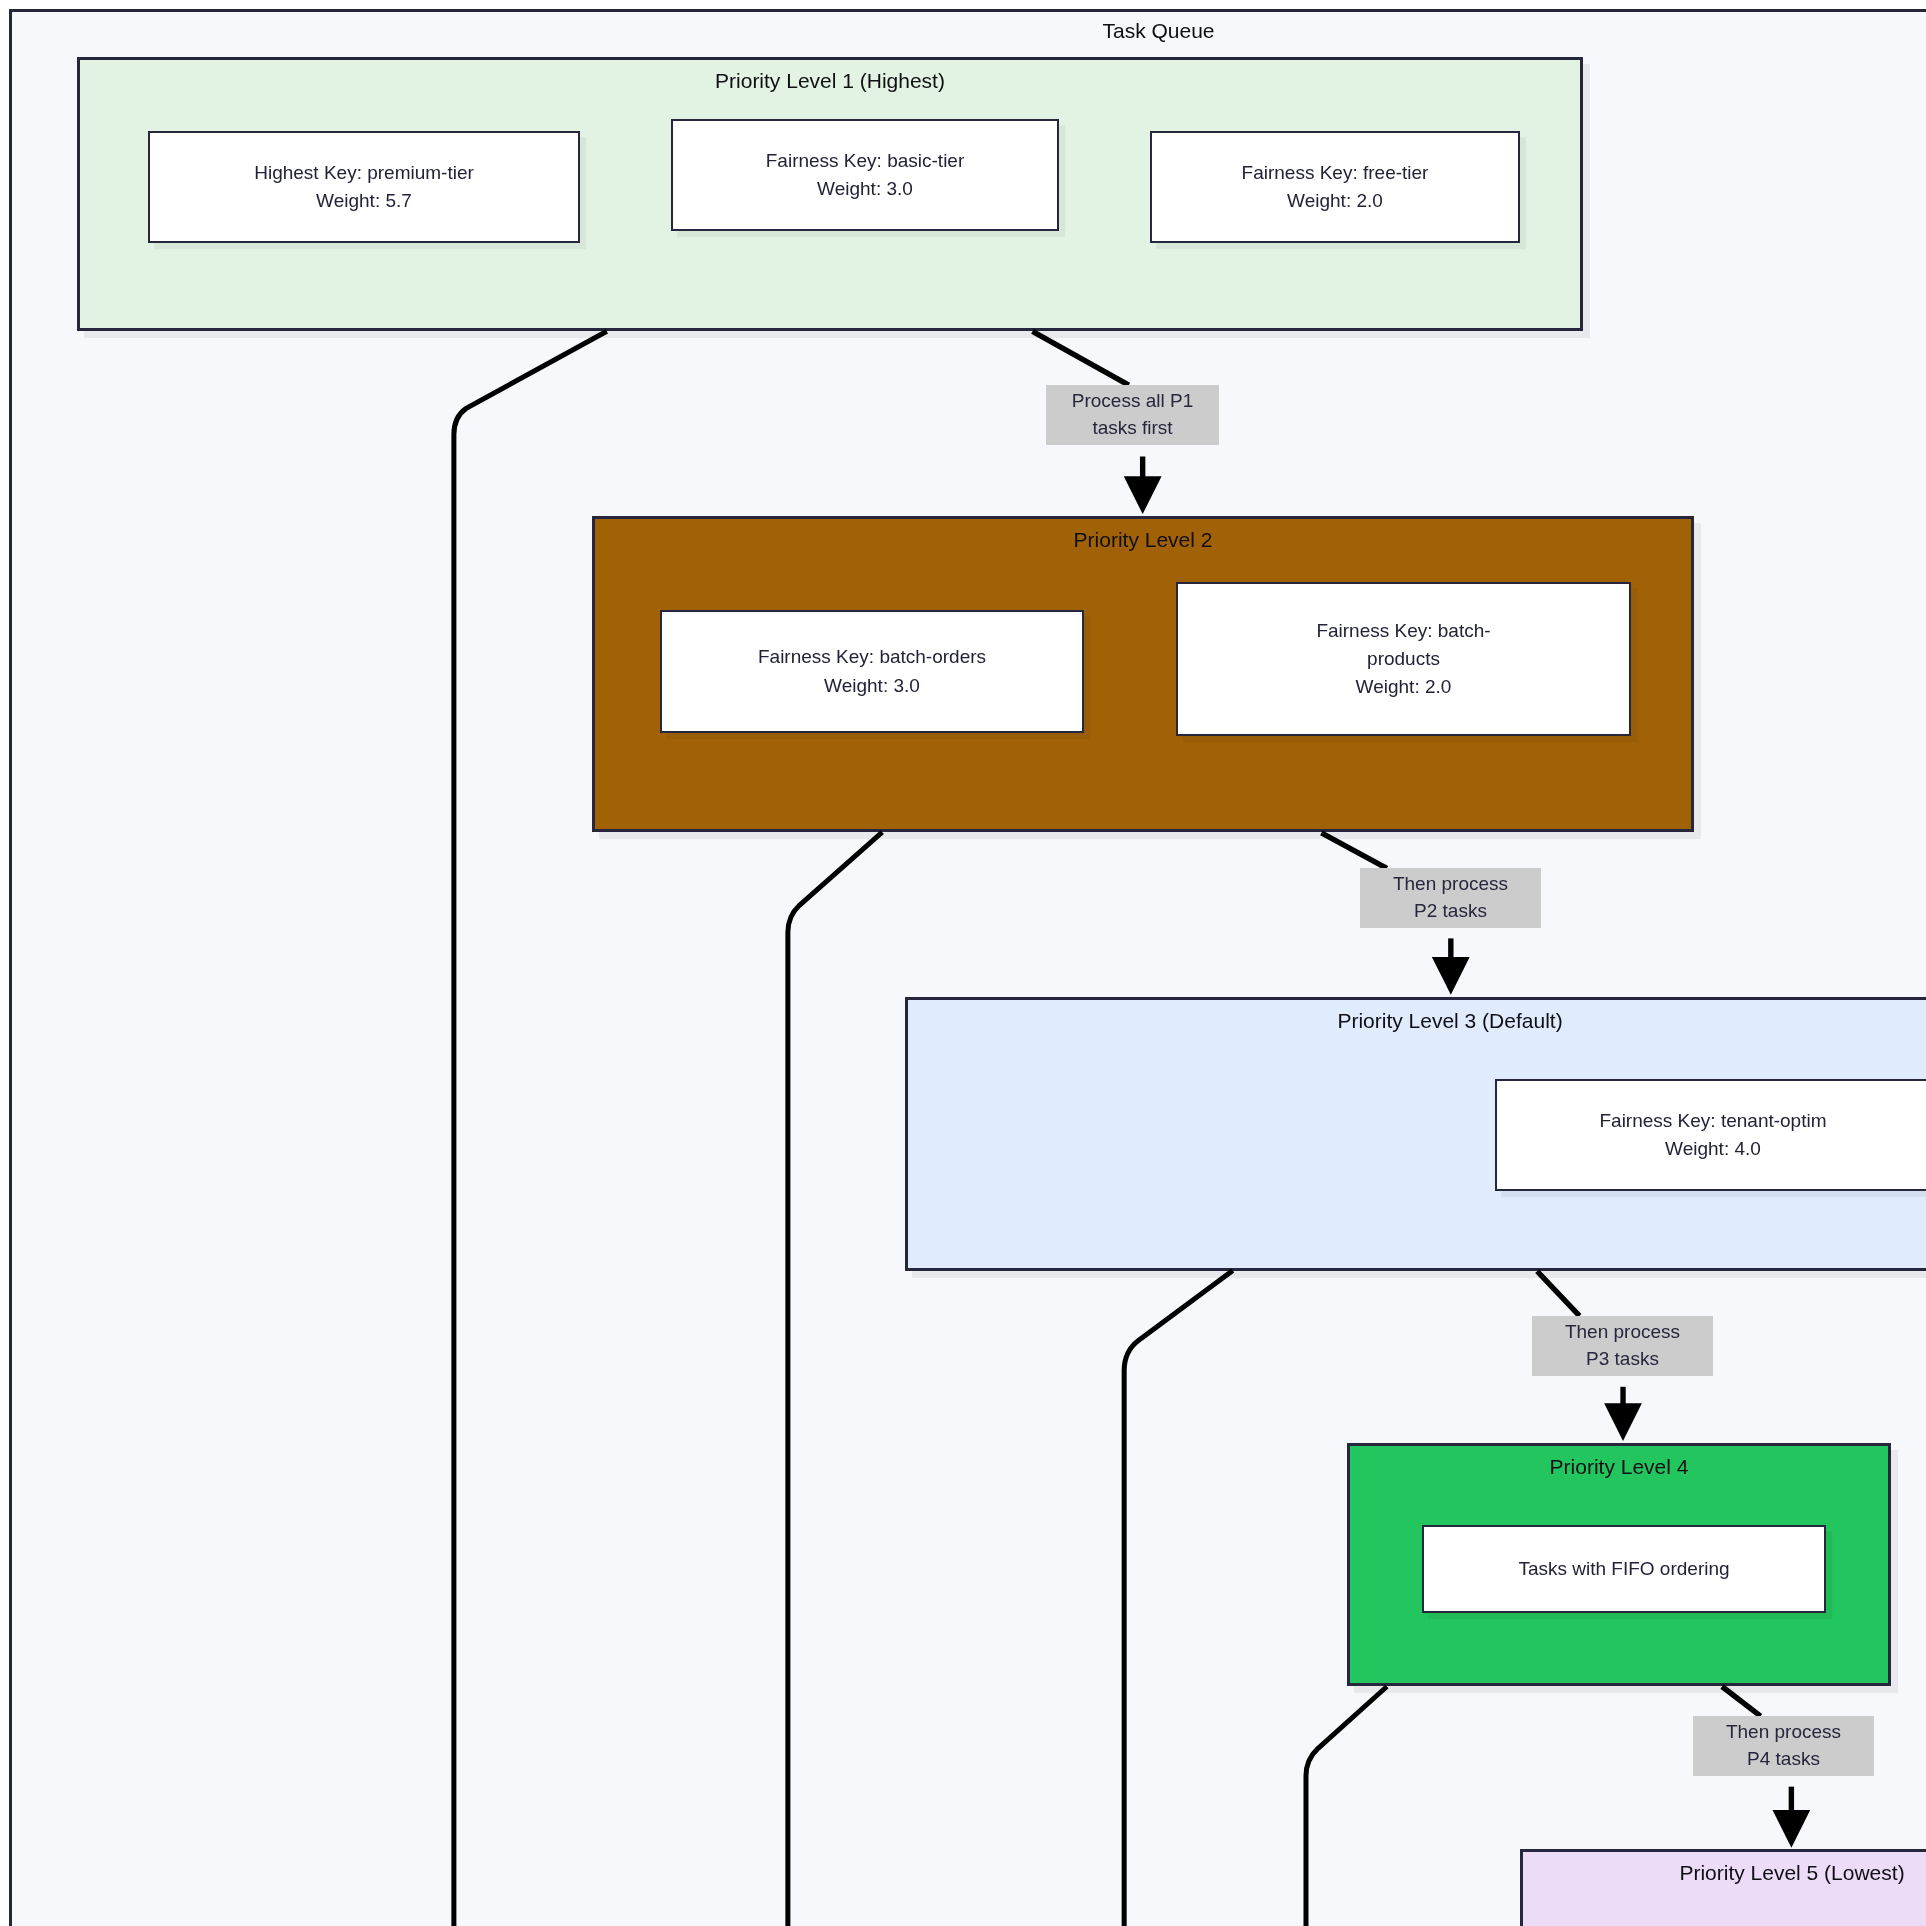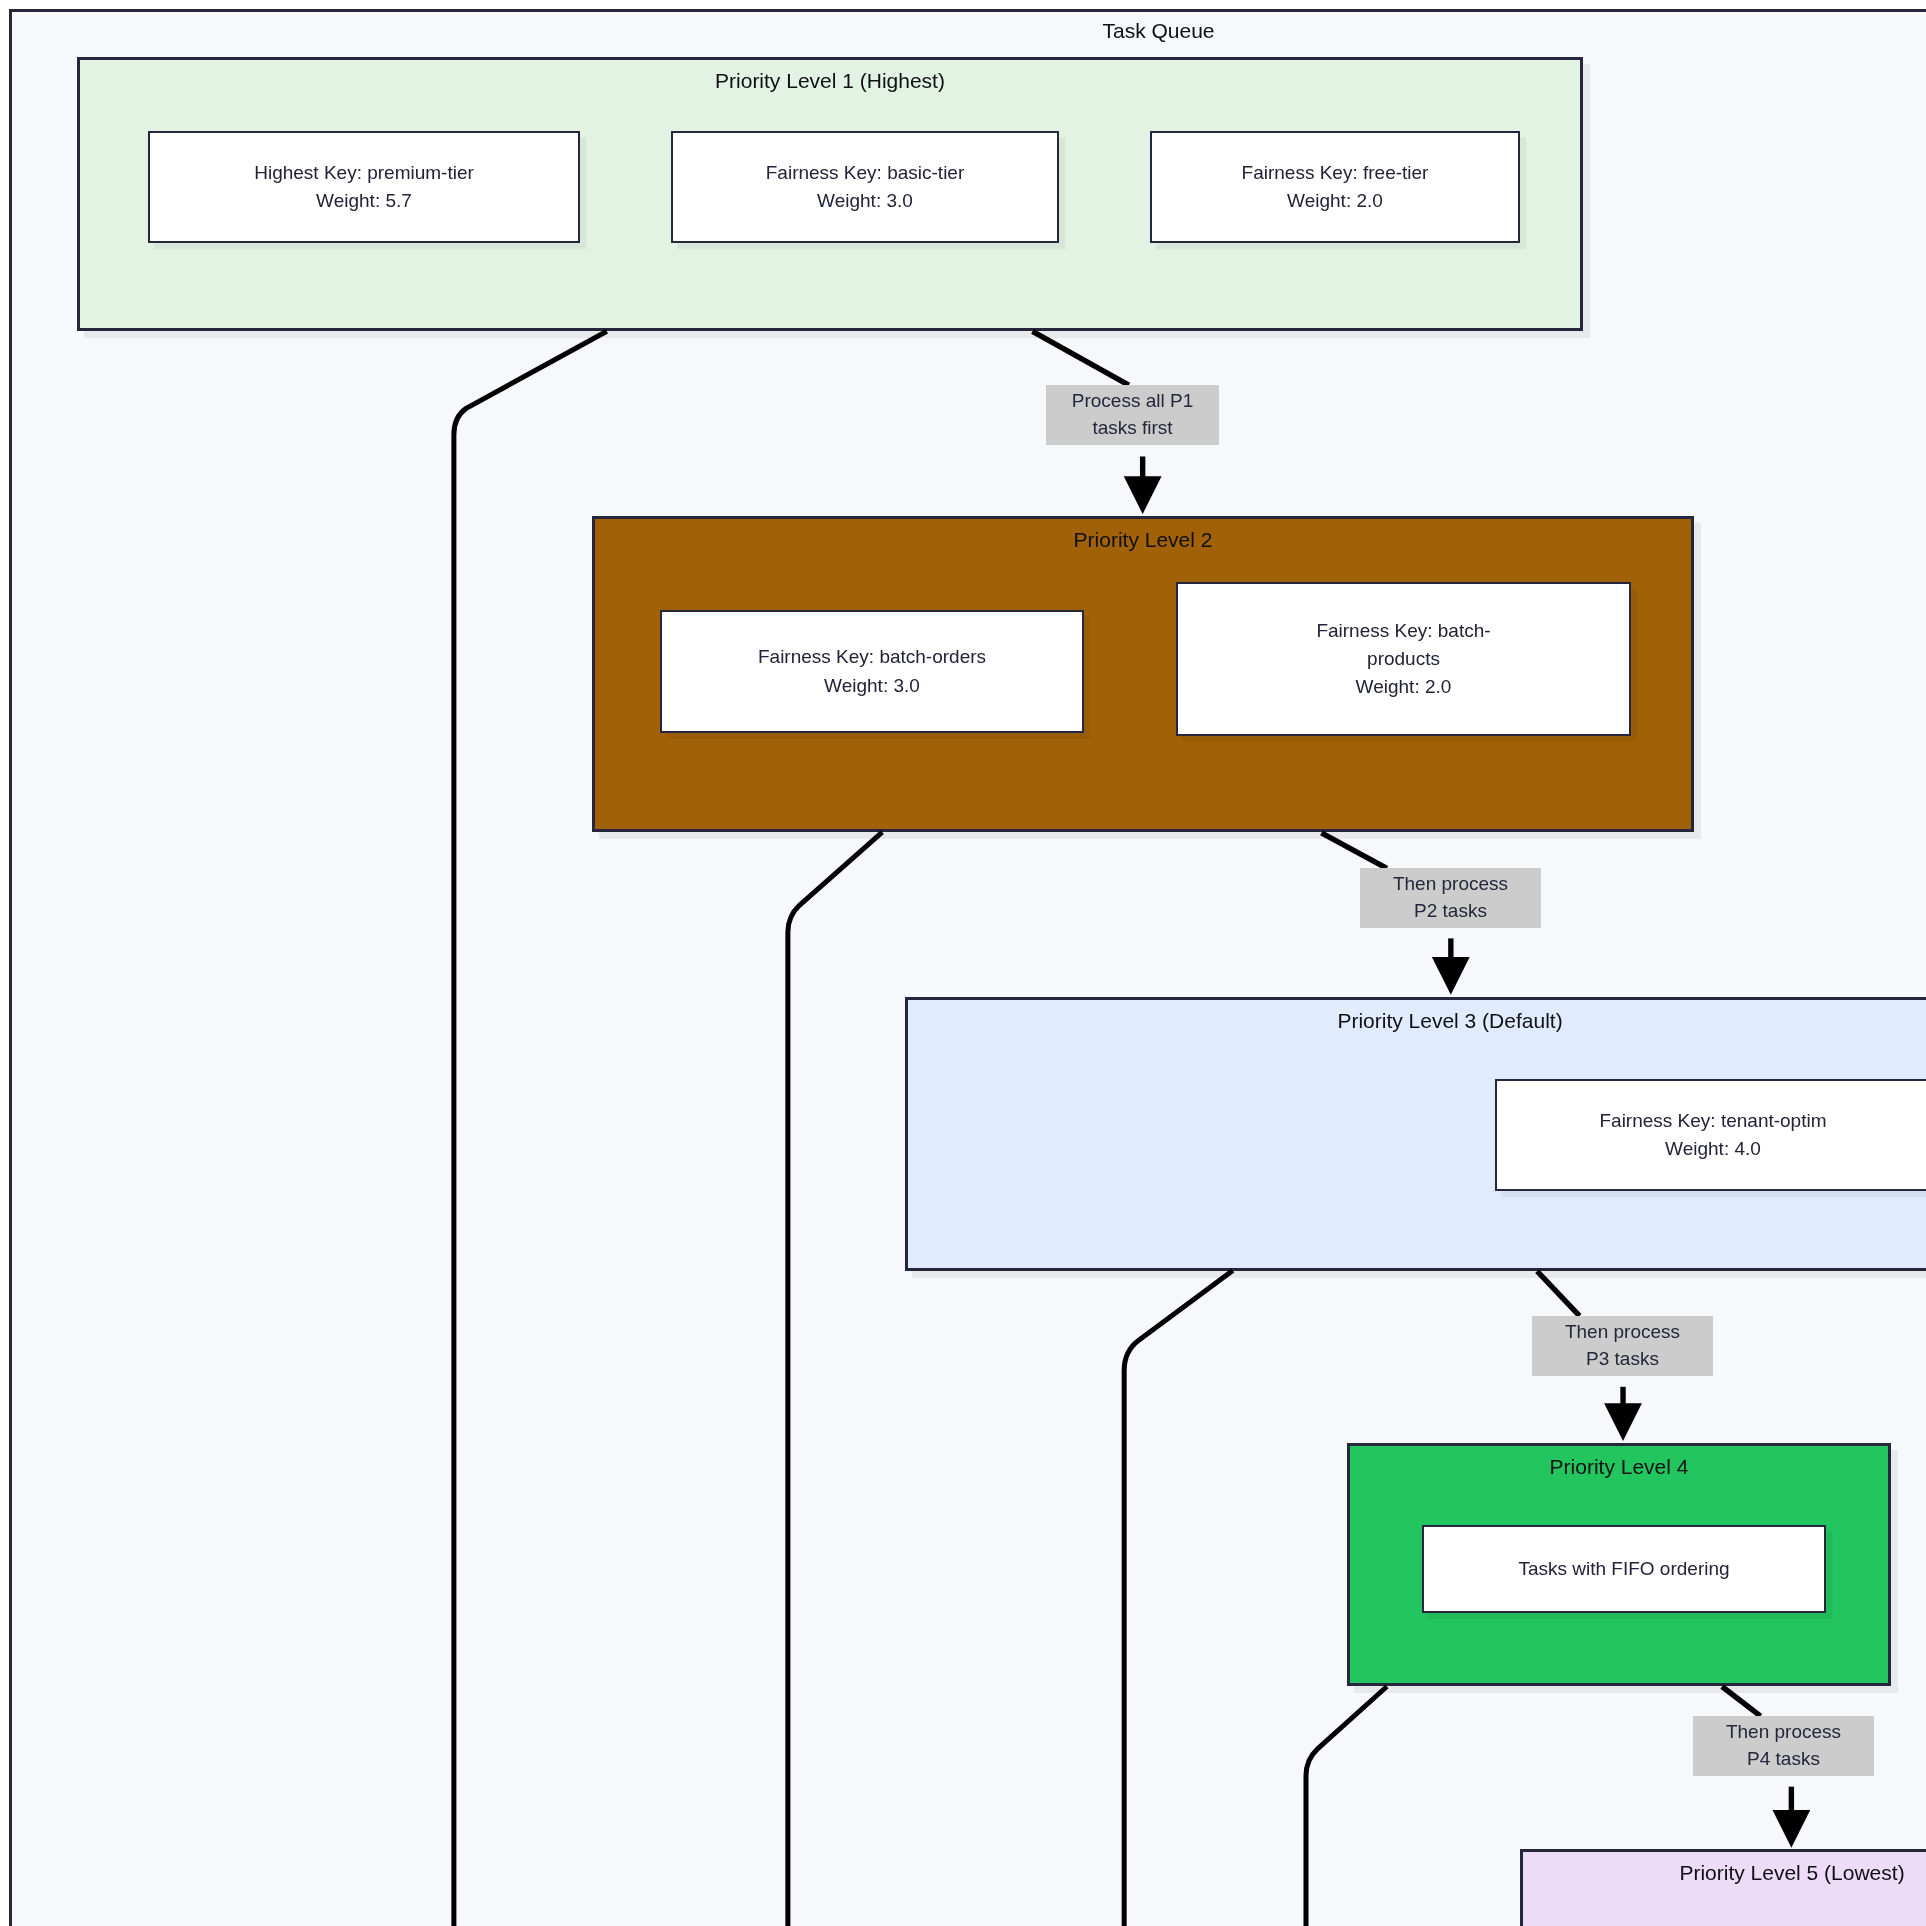--- a/index.html
+++ b/index.html
@@ -106,21 +106,21 @@
     font-size: 19px;
     line-height: 1.48;
     text-align: center;
     z-index: 3;
     padding: 2.3px 5.4px;
   }
   .node .line { display: block; }
 
   
   #p1k1 { left: 148px; top: 131px;  width: 432px; height: 112px; }
-  #p1k2 { left: 671px; top: 131px; width: 388px; height: 112px; }
+  #p1k2 { left: 671px; top: 119px; width: 388px; height: 112px; }
   #p1k3 { left: 1150px; top: 131px; width: 370px;  height: 112px; }
 
   
   #p2k1 { left: 660px; top: 598px; width: 424px; height: 123px; margin-top: 12px; }
   #p2k2 { left: 1176px; top: 582px; width: 455px; height: 154px; }
 
   
   #p3k1 { left: 970px; top: 1079px; width: 478px; height: 112px; }
   #p3k2 { left: 1495px; top: 1079px; width: 436px; height: 112px; }
 

